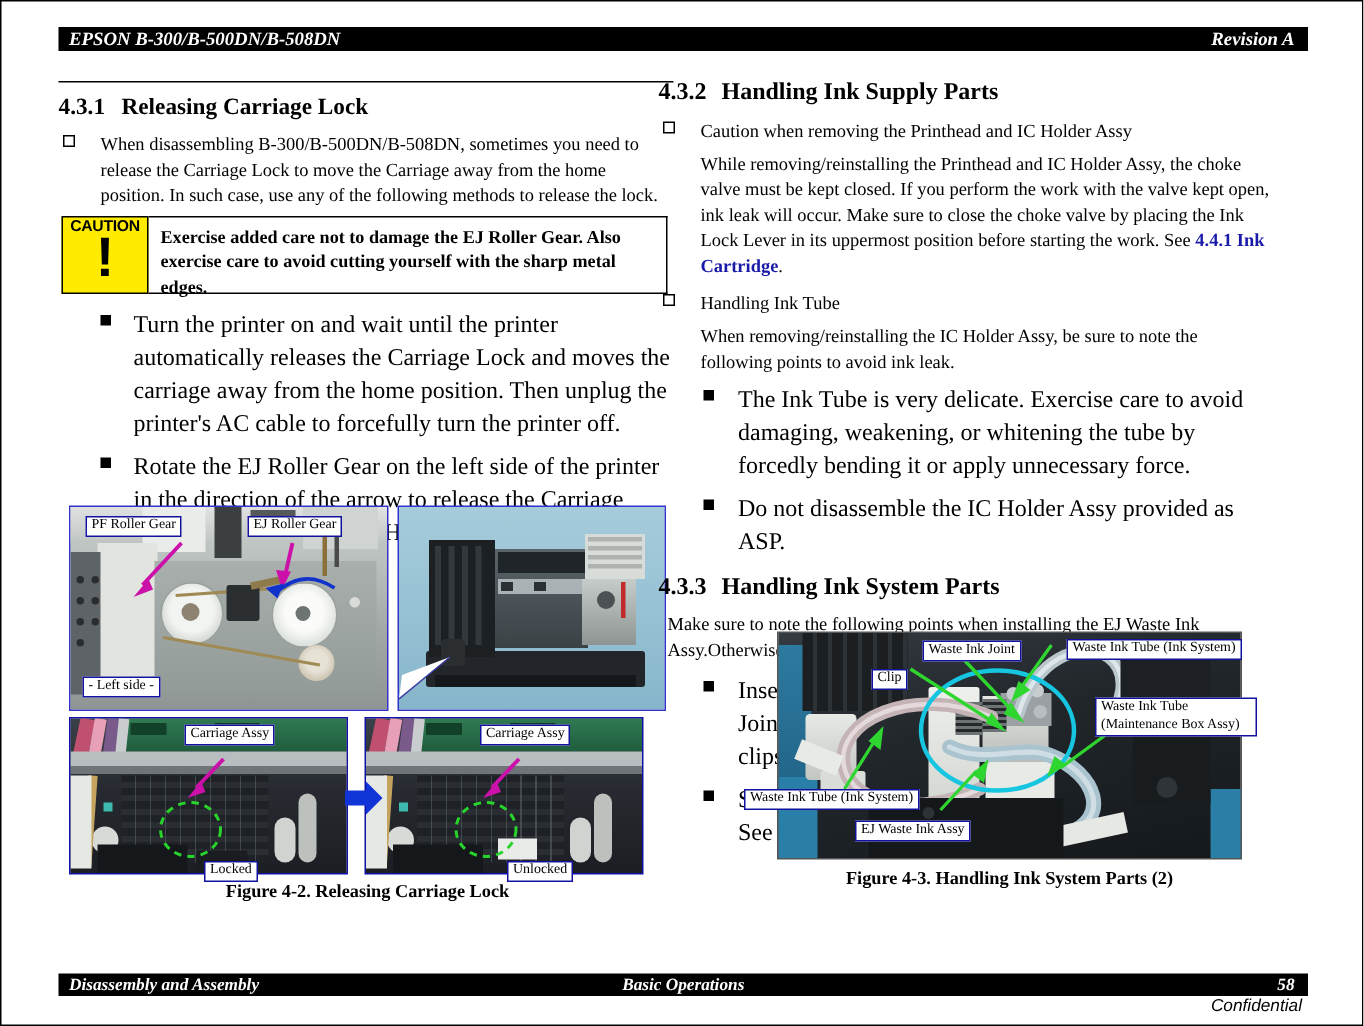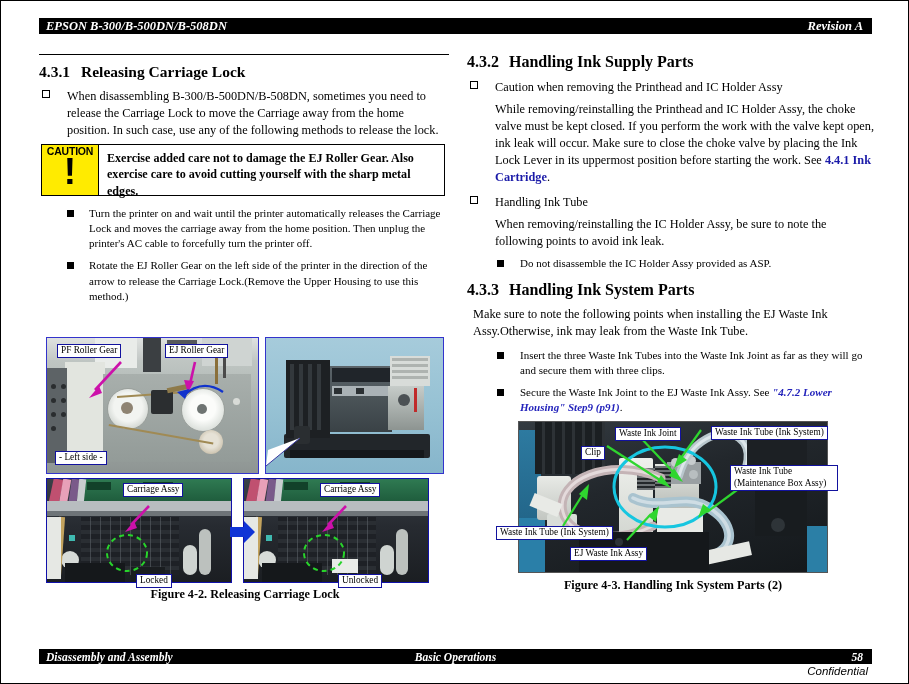--- a/index.html
+++ b/index.html
@@ -72,21 +72,21 @@
     font-family: Liberation Sans, sans-serif;
   }
 
   
   .column {
     position: absolute;
     top: 52px;
     width: 410px;
   }
   #col-left  { left: 38px; }
-  #col-right { left: 466px; }
+  #col-right { left: 438px; }
 
   
   .h2 {
     font-size: 17.5px;
     font-weight: bold;
     margin: 0 0 2px 0;
     letter-spacing: 0.1px;
   }
   .h2 .num { display: inline-block; min-width: 32px; }
   .h2-rule {
@@ -130,21 +130,21 @@
     padding-left: 28px;
     font-size: 12.3px;
     line-height: 1.38;
     margin-bottom: 8px;
   }
 
   
   .l2 {
     position: relative;
     padding-left: 53px;
-    font-size: 11px;
+    font-size: 16px;
     line-height: 1.38;
     margin-bottom: 7px;
   }
   .l2 > .mk {
     position: absolute;
     left: 30px;
     top: 4px;
     width: 7px;
     height: 7px;
     background: #000;
@@ -515,20 +515,24 @@
     <div class="l1-body">
       <span>While removing/reinstalling the Printhead and IC Holder Assy, the choke valve must be kept closed. If you perform the work with the valve kept open, ink leak will occur. Make sure to close the choke valve by placing the Ink Lock Lever in its uppermost position before starting the work. See </span><span class="link">4.4.1 Ink Cartridge</span><span>.</span>
     </div>
 
     <div class="l1">
       <span class="mk"></span>
       <span>Handling Ink Tube</span>
     </div>
     <div class="l1-body" style="margin-bottom:6px;">When removing/reinstalling the IC Holder Assy, be sure to note the following points to avoid ink leak.</div>
 
+    <div class="l2">
+      <span class="mk"></span>
+      <span>The Ink Tube is very delicate. Exercise care to avoid damaging, weakening, or whitening the tube by forcedly bending it or apply unnecessary force.</span>
+    </div>
     <div class="l2" style="margin-bottom:10px;">
       <span class="mk"></span>
       <span>Do not disassemble the IC Holder Assy provided as ASP.</span>
     </div>
 
     <div class="h3" style="font-size:16px;margin-bottom:7px;">
       <span class="num">4.3.3</span><span>Handling Ink System Parts</span>
     </div>
 
     <div class="para" style="padding-left:6px;margin-bottom:8px;">Make sure to note the following points when installing the EJ Waste Ink Assy.Otherwise, ink may leak from the Waste Ink Tube.</div>

